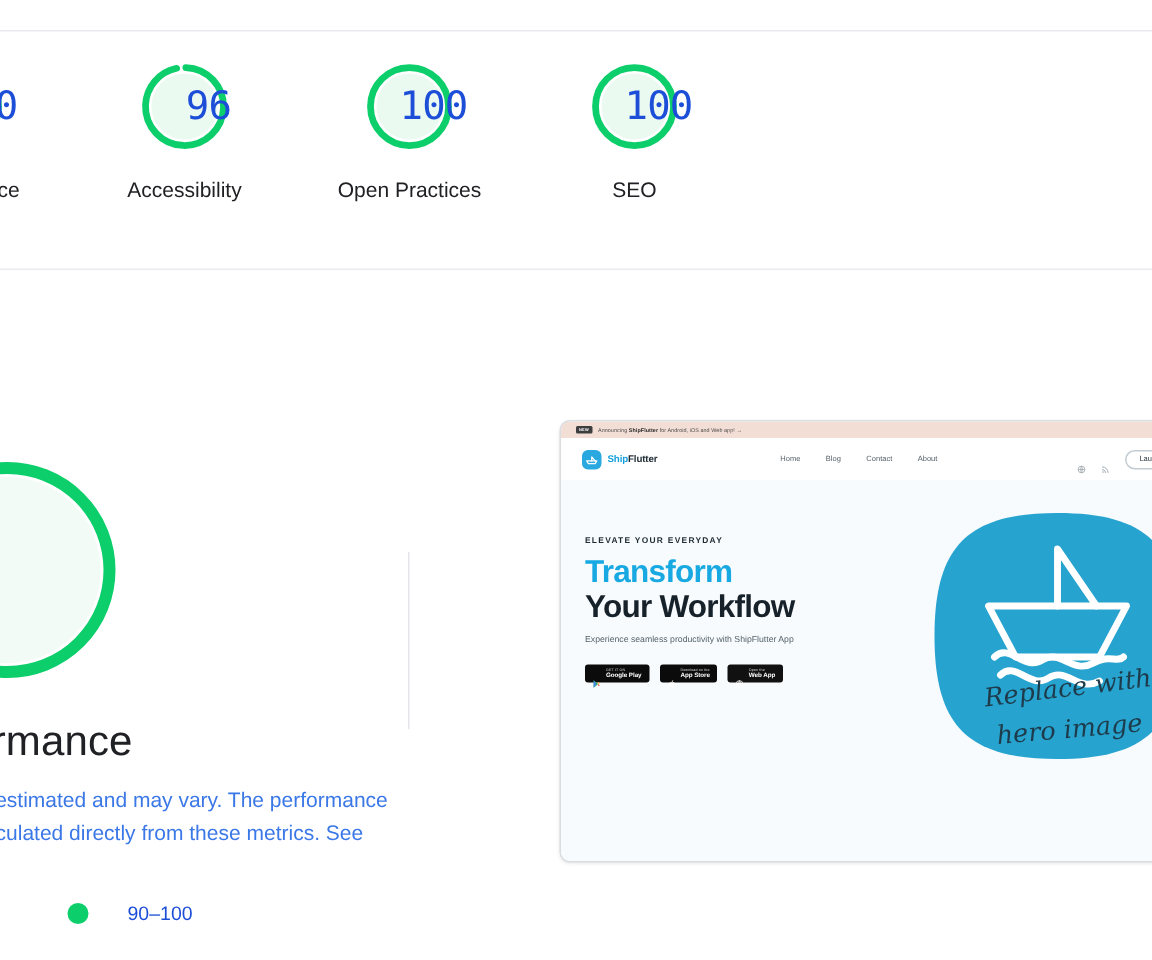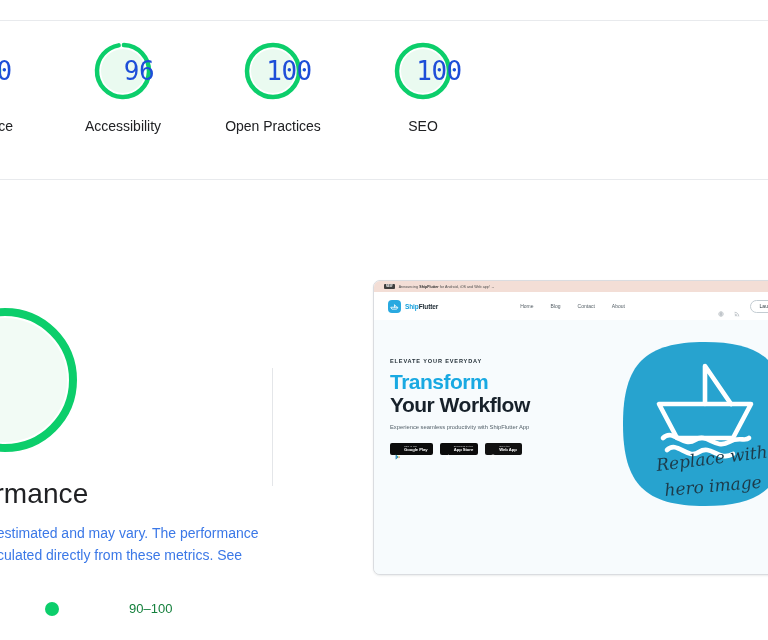--- a/index.html
+++ b/index.html
@@ -133,22 +133,21 @@
     gap: 26px;
   }
   .legend-dot {
     width: 14px;
     height: 14px;
     border-radius: 50%;
     background: #0cce6b;
   }
   .legend-text {
     font-size: 13px;
-    color: #15803d;
-    margin-left: 44px;
+    color: #1d4ed8;
   }
 
   
   .v-rule {
     position: absolute;
     left: 272px;
     top: 368px;
     width: 1px;
     height: 118px;
     background: #e4e6e9;

